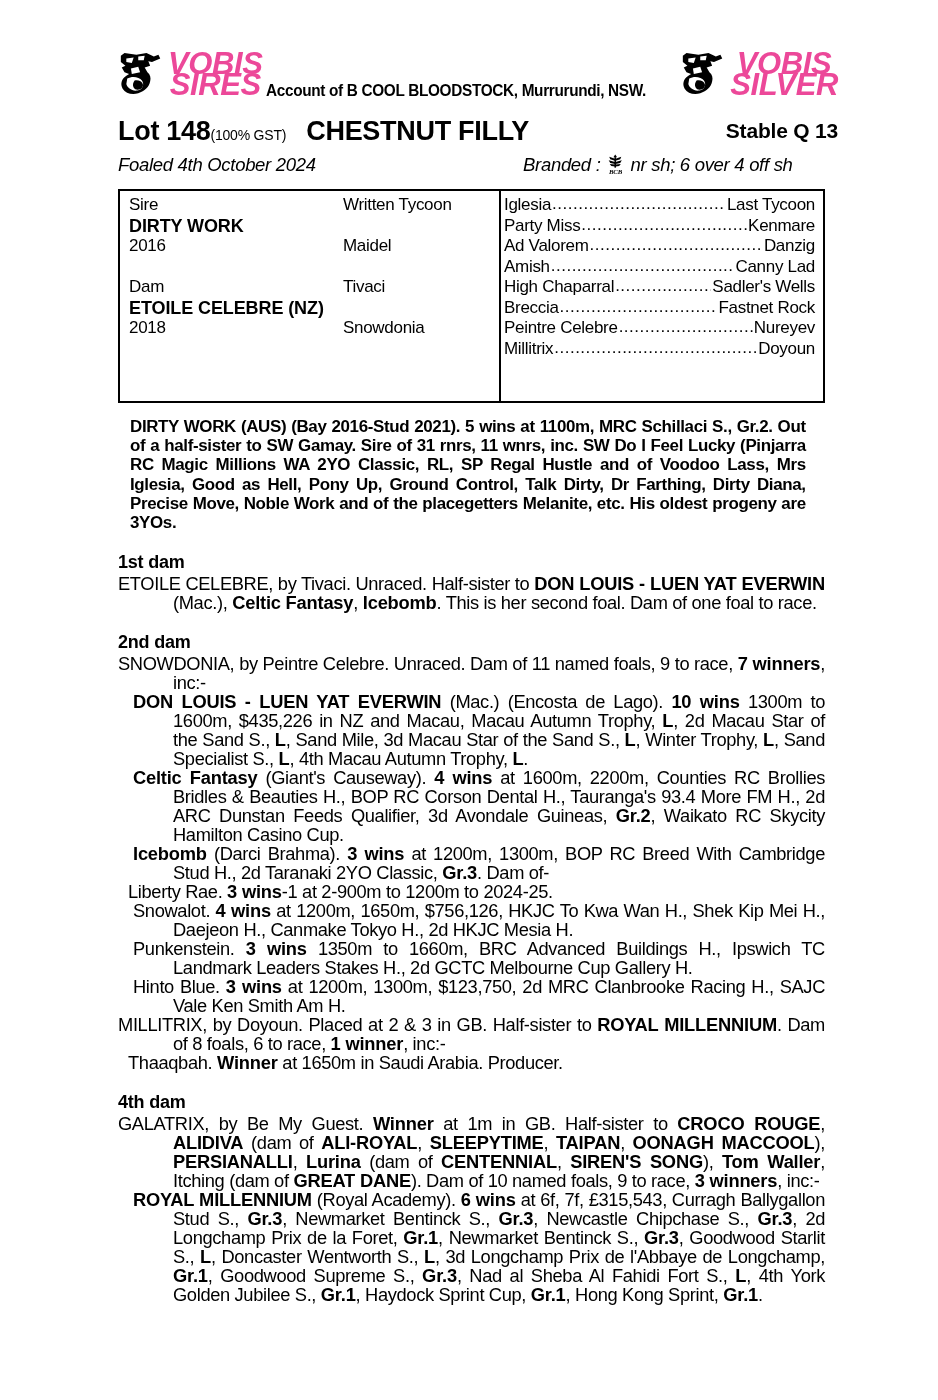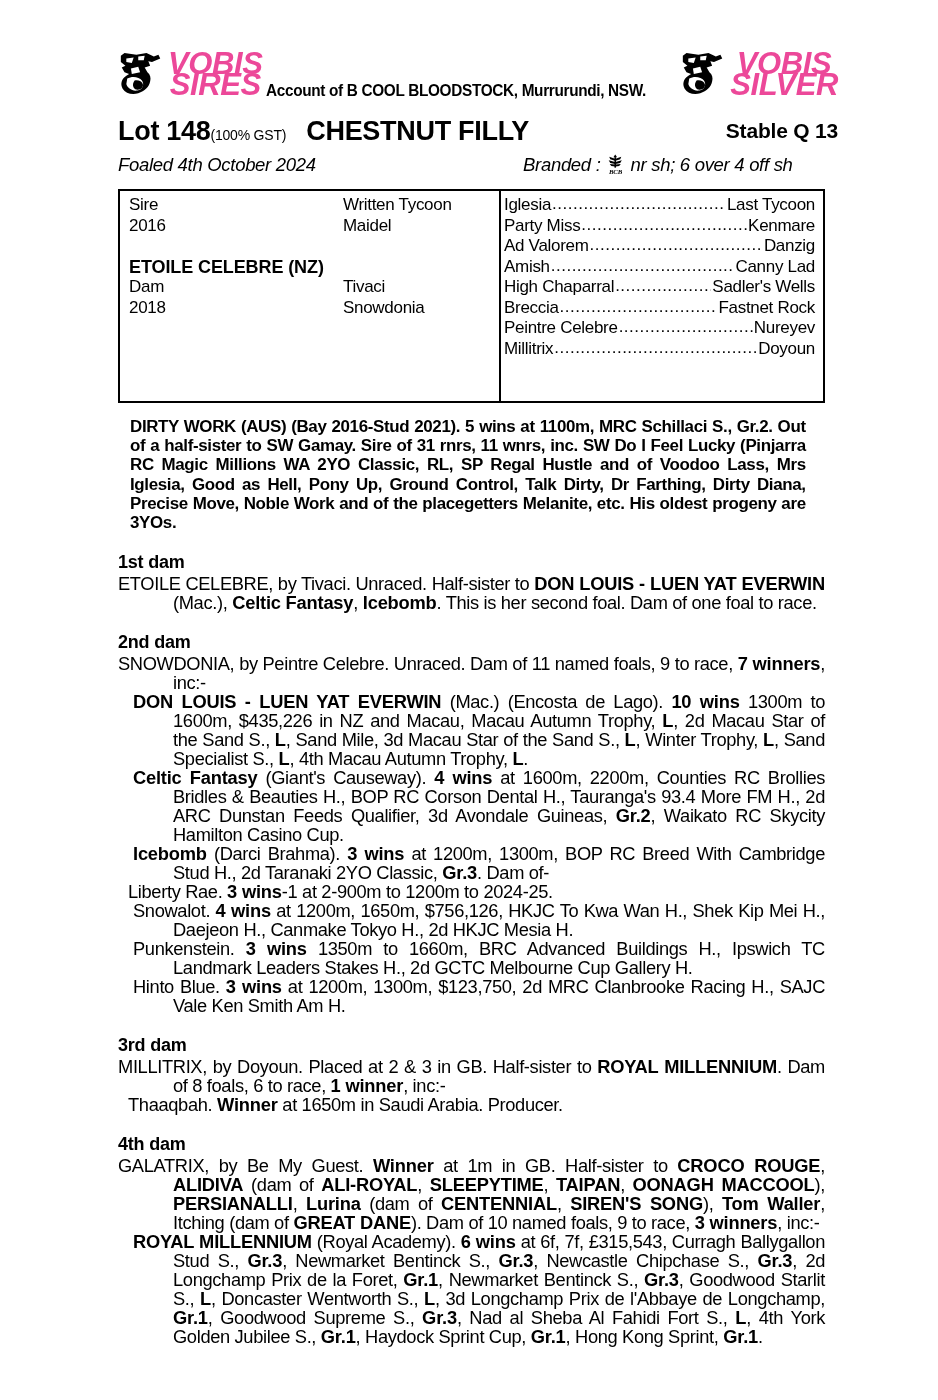--- a/index.html
+++ b/index.html
@@ -301,24 +301,25 @@
         <text x="17" y="38" font-family="Liberation Serif, serif" font-size="13" font-weight="bold" text-anchor="middle" fill="#000">BCB</text>
       </svg>
       <span>nr sh; 6 over 4 off sh</span>
     </span>
   </div>
 
   <div class="ped-table">
     <div class="ped-divider"></div>
     <div class="ped-left" id="ped-left">
         <div class="ped-line"><span>Sire</span><span class="col2">Written Tycoon</span></div>
+        <div class="ped-line"><span class="ped-name">DIRTY WORK</span></div>
         <div class="ped-line"><span>2016</span><span class="col2">Maidel</span></div>
         <div class="ped-line"><span></span><span class="col2"></span></div>
+        <div class="ped-line"><span>Dam</span><span class="col2">Tivaci</span></div>
         <div class="ped-line"><span class="ped-name">ETOILE CELEBRE (NZ)</span></div>
-        <div class="ped-line"><span>Dam</span><span class="col2">Tivaci</span></div>
         <div class="ped-line"><span>2018</span><span class="col2">Snowdonia</span></div>
       </div>
     <div class="ped-right" id="ped-right">
         <div class="dots-row">
           <span class="dleft">Iglesia</span>
           <span class="dfill">................................................................................</span>
           <span class="dright">Last Tycoon</span>
         </div>
         <div class="dots-row">
           <span class="dleft">Party Miss</span>
@@ -375,21 +376,20 @@
         <p class="para hang1"><b>Celtic Fantasy</b><span> (Giant's Causeway). </span><b>4 wins</b><span> at 1600m, 2200m, Counties RC Brollies Bridles &amp; Beauties H., BOP RC Corson Dental H., Tauranga's 93.4 More FM H., 2d ARC Dunstan Feeds Qualifier, 3d Avondale Guineas, </span><b>Gr.2</b><span>, Waikato RC Skycity Hamilton Casino Cup.</span></p>
         <p class="para hang1"><b>Icebomb</b><span> (Darci Brahma). </span><b>3 wins</b><span> at 1200m, 1300m, BOP RC Breed With Cambridge Stud H., 2d Taranaki 2YO Classic, </span><b>Gr.3</b><span>. Dam of-</span></p>
         <p class="para hang2"><span>Liberty Rae. </span><b>3 wins</b><span>-1 at 2-900m to 1200m to 2024-25.</span></p>
         <p class="para hang1"><span>Snowalot. </span><b>4 wins</b><span> at 1200m, 1650m, $756,126, HKJC To Kwa Wan H., Shek Kip Mei H., Daejeon H., Canmake Tokyo H., 2d HKJC Mesia H.</span></p>
         <p class="para hang1"><span>Punkenstein. </span><b>3 wins</b><span> 1350m to 1660m, BRC Advanced Buildings H., Ipswich TC Landmark Leaders Stakes H., 2d GCTC Melbourne Cup Gallery H.</span></p>
         <p class="para hang1"><span>Hinto Blue. </span><b>3 wins</b><span> at 1200m, 1300m, $123,750, 2d MRC Clanbrooke Racing H., SAJC Vale Ken Smith Am H.</span></p>
       </div>
   </div>
 
   <div class="dam-section">
-    <div class="dam-head">3rd dam</div>
     <p class="para hang0" id="dam3-body"><span>MILLITRIX, by Doyoun. Placed at 2 &amp; 3 in GB. Half-sister to </span><b>ROYAL MILLENNIUM</b><span>. Dam of 8 foals, 6 to race, </span><b>1 winner</b><span>, inc:-</span></p>
     <div class="progeny" id="dam3-progeny">
         <p class="para hang2"><span>Thaaqbah. </span><b>Winner</b><span> at 1650m in Saudi Arabia. Producer.</span></p>
       </div>
   </div>
 
   <div class="dam-section">
     <div class="dam-head">4th dam</div>
     <p class="para hang0" id="dam4-body"><span>GALATRIX, by Be My Guest. </span><b>Winner</b><span> at 1m in GB. Half-sister to </span><b>CROCO ROUGE</b><span>, </span><b>ALIDIVA</b><span> (dam of </span><b>ALI-ROYAL</b><span>, </span><b>SLEEPYTIME</b><span>, </span><b>TAIPAN</b><span>, </span><b>OONAGH MACCOOL</b><span>), </span><b>PERSIANALLI</b><span>, </span><b>Lurina</b><span> (dam of </span><b>CENTENNIAL</b><span>, </span><b>SIREN'S SONG</b><span>), </span><b>Tom Waller</b><span>, Itching (dam of </span><b>GREAT DANE</b><span>). Dam of 10 named foals, 9 to race, </span><b>3 winners</b><span>, inc:-</span></p>
     <div class="progeny" id="dam4-progeny">

